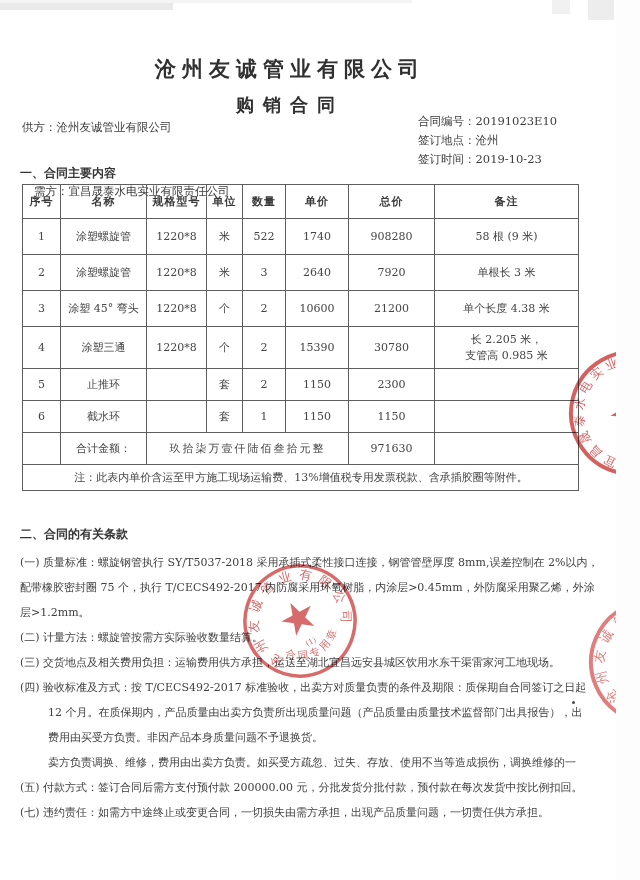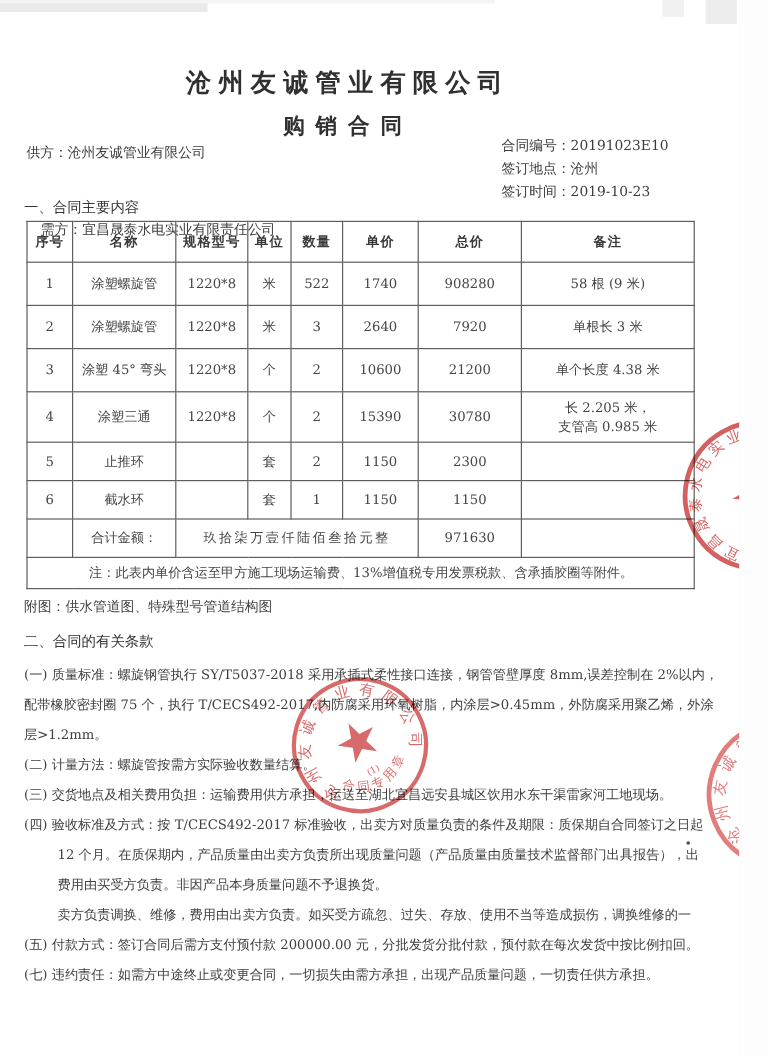--- a/index.html
+++ b/index.html
@@ -12,21 +12,21 @@
   .art-tr1{left:552px;top:0;width:18px;height:14px;background:#f1f1f1;}
   .art-tr2{left:588px;top:0;width:26px;height:20px;background:#ededed;}
   .art-trline{left:631px;top:0;width:2px;height:22px;background:#cfcfcf;}
   .art-dot{left:572px;top:701px;width:3px;height:3px;background:#4a4a4a;border-radius:50%;}
   
   .title{left:0;top:55px;width:580px;text-align:center;font-size:21px;font-weight:700;
          letter-spacing:6px;color:#303030;}
   .subtitle{left:0;top:93px;width:580px;text-align:center;font-size:18px;font-weight:700;
             letter-spacing:9px;color:#303030;}
   .info{font-size:11.5px;white-space:nowrap;color:#3c3c3c;}
-  .sec-heading{font-size:12px;font-weight:400;white-space:nowrap;color:#353535;}
+  .sec-heading{font-size:12px;font-weight:700;white-space:nowrap;color:#353535;}
   
   table.main{position:absolute;left:22px;top:184px;width:556px;border-collapse:collapse;
              table-layout:fixed;font-size:11px;color:#454545;}
   table.main td,table.main th{border:1px solid #5e5e5e;text-align:center;vertical-align:middle;
              padding:0 1px;font-weight:400;overflow:hidden;}
   table.main{border:1.5px solid #555;}
   tr.rh{height:34px;} tr.r1{height:36px;} tr.r2{height:36px;} tr.r3{height:36px;}
   tr.r4{height:42px;} tr.r5{height:32px;} tr.r6{height:32px;} tr.rt{height:32px;} tr.rn{height:26px;}
   tr.rh th{font-weight:600;letter-spacing:1px;color:#3a3a3a;}
   td.remark{white-space:pre-line;line-height:1.45;}
@@ -153,21 +153,20 @@
       <td class="amount-cn" colspan="4">玖拾柒万壹仟陆佰叁拾元整</td>
       <td>971630</td>
       <td></td>
     </tr>
     <tr class="rn">
       <td class="note-cell" colspan="8">注：此表内单价含运至甲方施工现场运输费、13%增值税专用发票税款、含承插胶圈等附件。</td>
     </tr>
   </tbody>
     </table>
 
-  <div class="abs attach" style="left:20px;top:498px;">附图：供水管道图、特殊型号管道结构图</div>
   <div class="abs sec-heading" style="left:20px;top:526px;text-align:right;">二、合同的有关条款</div>
 
   <div class="abs clauses">
     <div class="cl">(一) 质量标准：螺旋钢管执行 SY/T5037-2018 采用承插式柔性接口连接，钢管管壁厚度 8mm,误差控制在 2%以内，</div>
     <div class="cl">配带橡胶密封圈 75 个，执行 T/CECS492-2017,内防腐采用环氧树脂，内涂层&gt;0.45mm，外防腐采用聚乙烯，外涂</div>
     <div class="cl">层&gt;1.2mm。</div>
     <div class="cl">(二) 计量方法：螺旋管按需方实际验收数量结算。</div>
     <div class="cl">(三) 交货地点及相关费用负担：运输费用供方承担，运送至湖北宜昌远安县城区饮用水东干渠雷家河工地现场。</div>
     <div class="cl">(四) 验收标准及方式：按 T/CECS492-2017 标准验收，出卖方对质量负责的条件及期限：质保期自合同签订之日起</div>
     <div class="cl ind">12 个月。在质保期内，产品质量由出卖方负责所出现质量问题（产品质量由质量技术监督部门出具报告），出</div>

